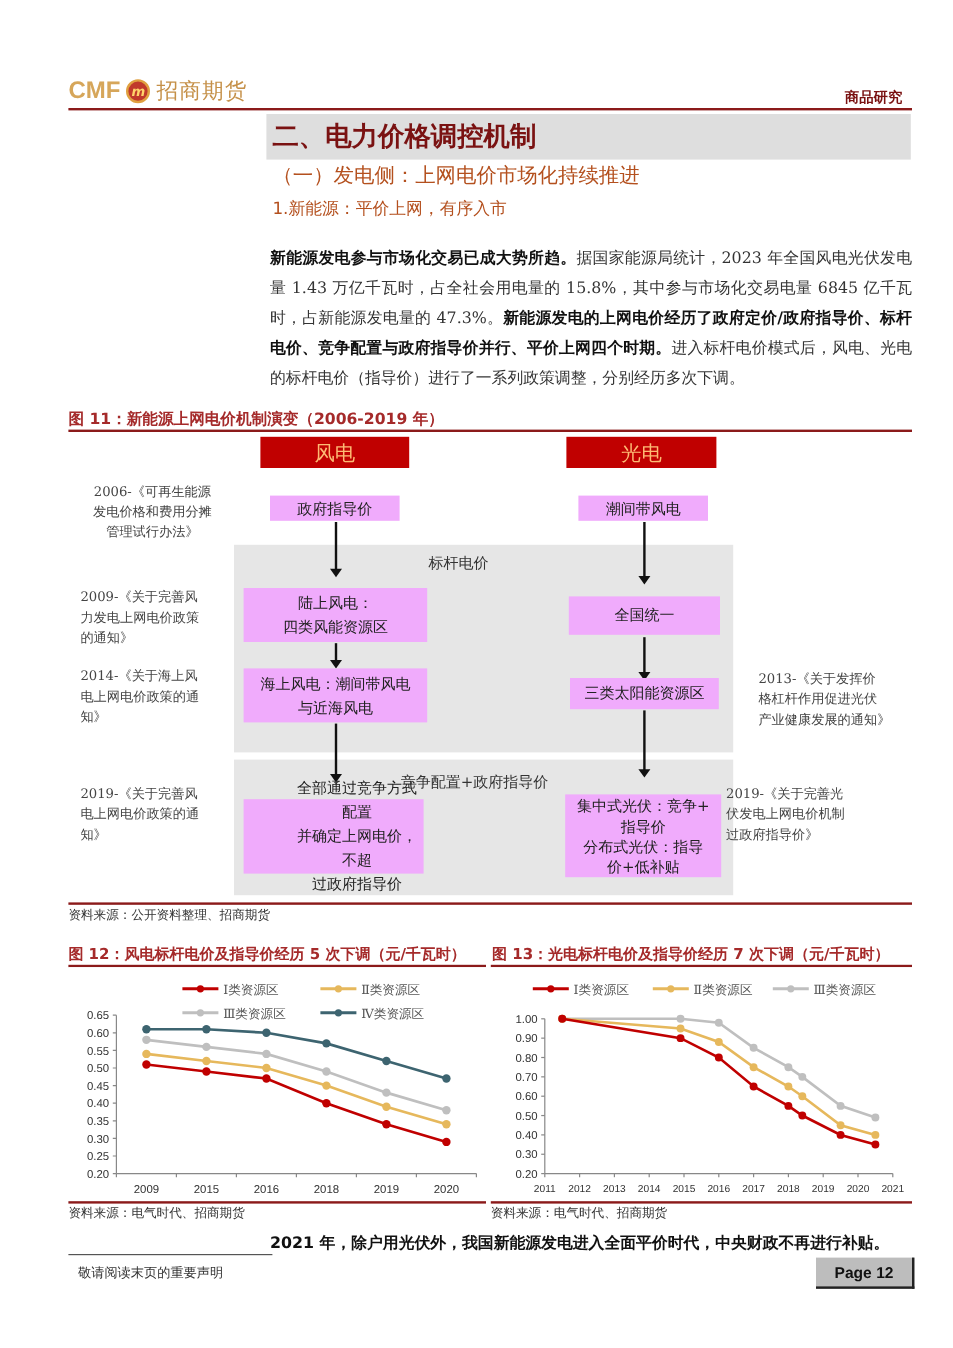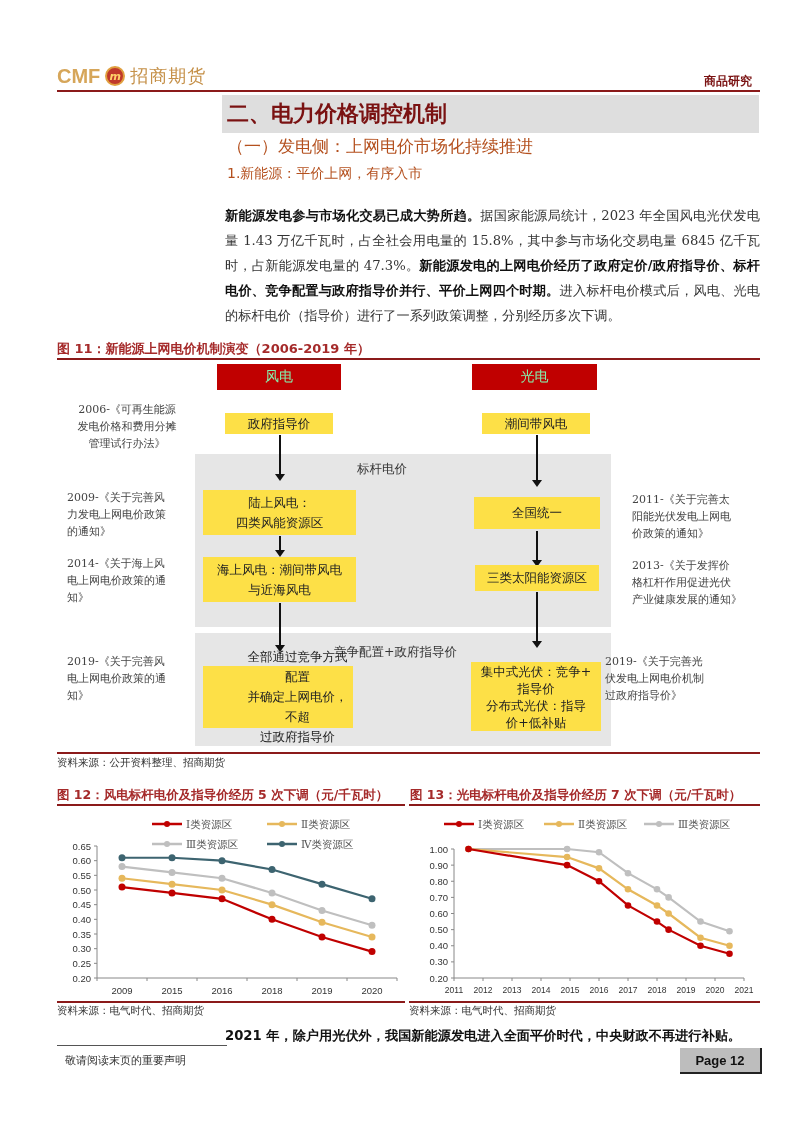--- a/index.html
+++ b/index.html
@@ -25,22 +25,22 @@
   .para b { font-weight: bold; color: #111; }
 
   
   .fig-title { font-size: 13px; font-weight: bold; color: #a52a2a; white-space: nowrap; }
   .fig-rule { height: 2px; background: #8b1a1a; }
   .src { font-size: 10.5px; color: #333; font-family: "DejaVu Serif", serif; }
 
   
   .diag-bg { background: #ffffff; }
   .gray-panel { background: #e6e6e6; }
-  .red-box { background: #c00000; color: #86efac; font-size: 14px; display: flex; align-items: center; justify-content: center; font-family: "DejaVu Serif", serif; }
-  .ybox { background: #fde047; color: #222; font-size: 12.5px; display: flex; align-items: center; justify-content: center; text-align: center; line-height: 20px; font-family: "DejaVu Serif", serif; }
+  .red-box { background: #c00000; color: #fdba74; font-size: 17px; display: flex; align-items: center; justify-content: center; font-family: "DejaVu Serif", serif; }
+  .ybox { background: #f0abfc; color: #222; font-size: 12.5px; display: flex; align-items: center; justify-content: center; text-align: center; line-height: 20px; font-family: "DejaVu Serif", serif; }
   .panel-label { font-size: 12.5px; color: #333; font-family: "DejaVu Serif", serif; }
   .note { font-size: 11px; color: #444; line-height: 17px; font-family: "DejaVu Serif", serif; }
   .arrow { width: 2px; background: #111; }
   .arrow::after { content: ""; position: absolute; left: -4px; bottom: -6px; border-left: 5px solid transparent; border-right: 5px solid transparent; border-top: 7px solid #111; }
 
   
   .chart { background: #fff; }
   .bottom-line { left: 225px; top: 1027px; font-size: 13.2px; font-weight: bold; color: #111; }
 
   .footer-rule { left: 57px; top: 1045px; width: 170px; height: 1px; background: #555; }
@@ -131,25 +131,20 @@
     <div>2014-《关于海上风</div>
     <div>电上网电价政策的通</div>
     <div>知》</div>
   </div>
   <div class="abs note" style="left:10px; top:292px; width:120px;">
     <div>2019-《关于完善风</div>
     <div>电上网电价政策的通</div>
     <div>知》</div>
   </div>
 
-  <div class="abs note" style="left:575px; top:130px; width:125px;">
-    <div>2011-《关于完善太</div>
-    <div>阳能光伏发电上网电</div>
-    <div>价政策的通知》</div>
-  </div>
   <div class="abs note" style="left:575px; top:196px; width:125px;">
     <div>2013-《关于发挥价</div>
     <div>格杠杆作用促进光伏</div>
     <div>产业健康发展的通知》</div>
   </div>
   <div class="abs note" style="left:548px; top:292px; width:125px;">
     <div>2019-《关于完善光</div>
     <div>伏发电上网电价机制</div>
     <div>过政府指导价》</div>
   </div>

